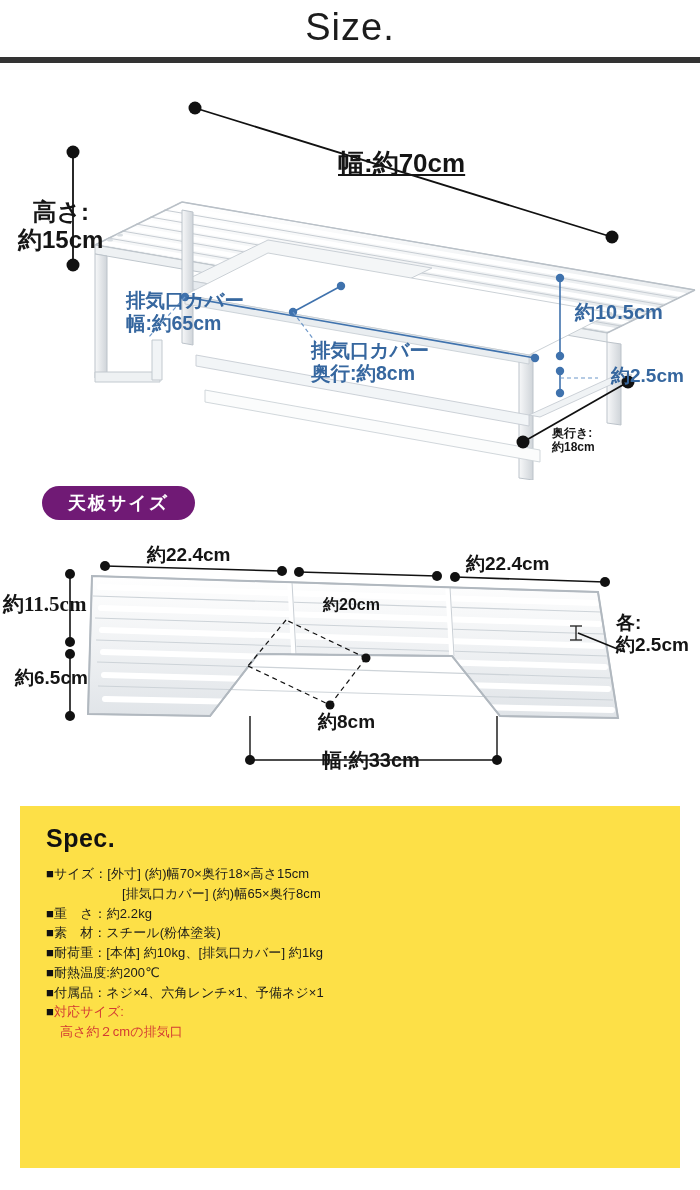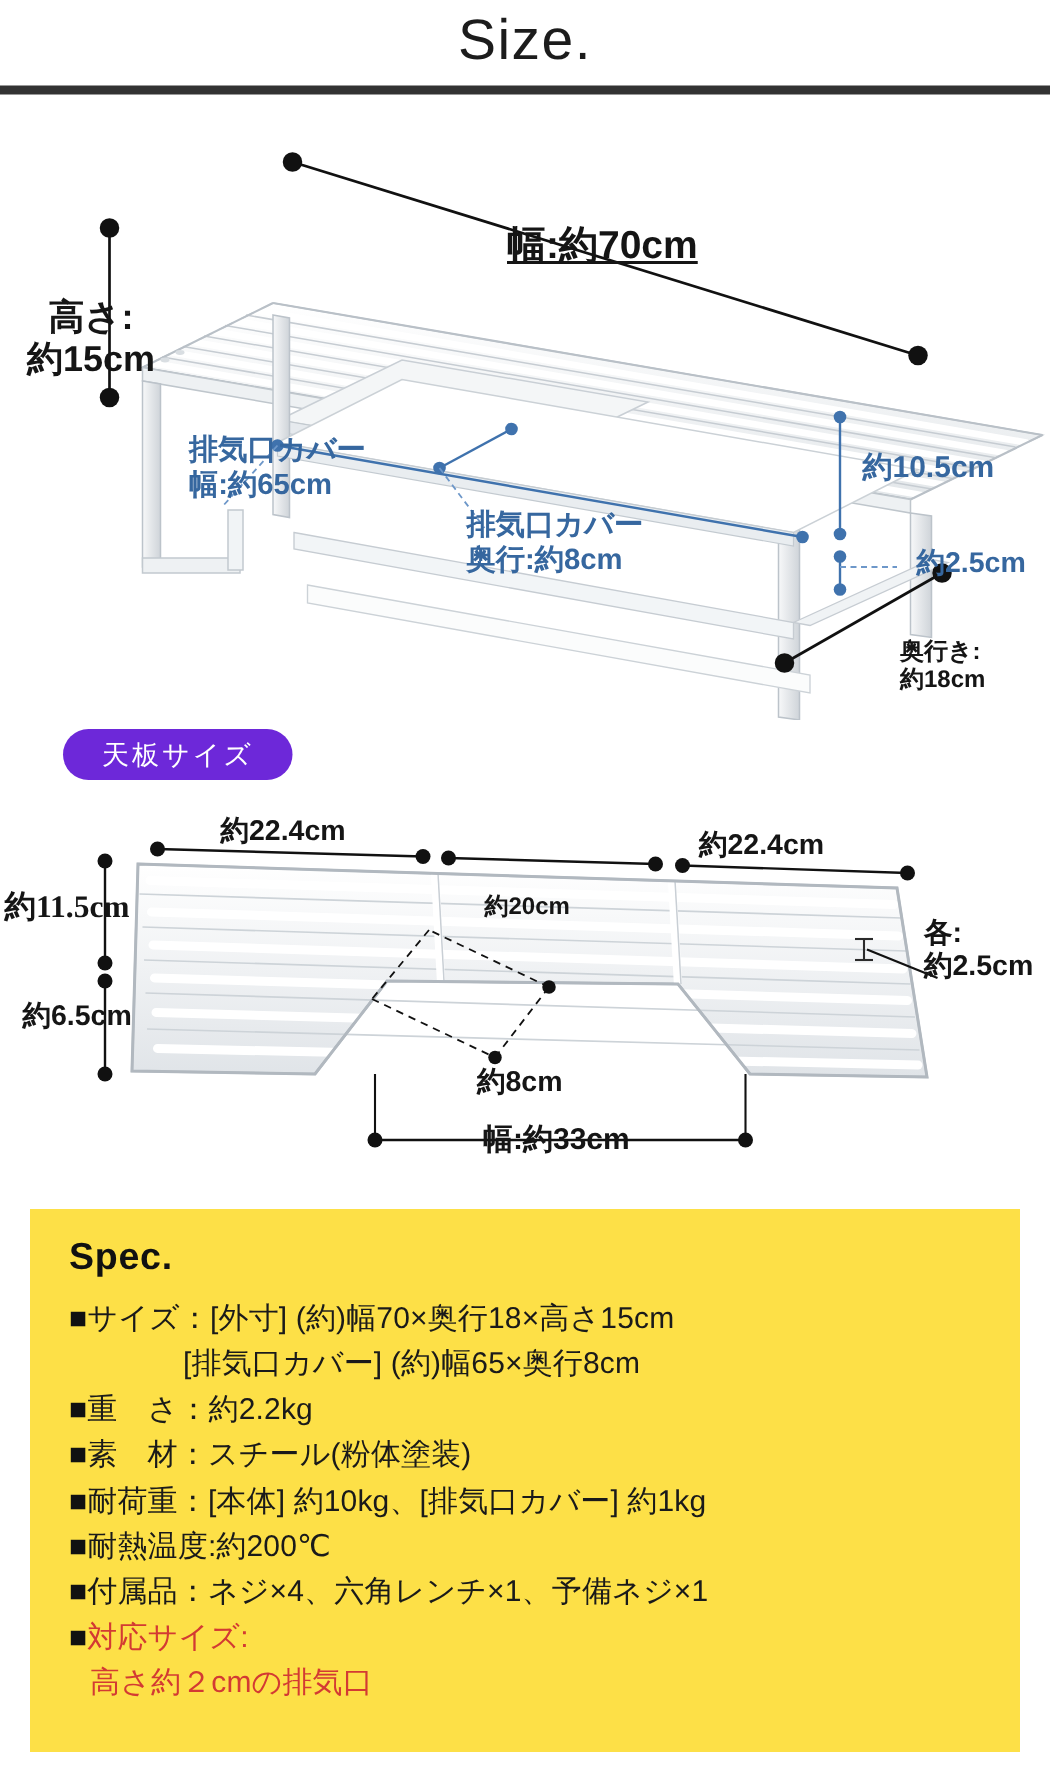--- a/index.html
+++ b/index.html
@@ -21,36 +21,36 @@
 
   
   .diagram{position:absolute;left:0;}
   .dim-txt{position:absolute;white-space:pre;line-height:1.18;font-weight:bold;}
   .blk{color:#151515;}
   .blu{color:#36679f;}
 
   
   .pill{
     position:absolute;left:42px;top:486px;
-    background:#6d28d9;color:#ffffff;border-radius:17px;
-    padding:5px 26px;font-size:18px;font-weight:normal;letter-spacing:2px;
+    background:#701a75;color:#ffffff;border-radius:17px;
+    padding:5px 26px;font-size:18px;font-weight:bold;letter-spacing:2px;
   }
 
   
   .spec{
     position:absolute;left:20px;top:806px;width:660px;height:362px;
     background:#fde047;
   }
   .spec-title{
     position:absolute;left:26px;top:18px;
     font-size:25px;font-weight:bold;color:#111111;letter-spacing:.5px;
   }
   .spec-list{position:absolute;left:26px;top:58px;width:620px;}
   .srow{
-    font-size:20px;color:#1a1a1a;line-height:1.52;white-space:pre;
+    font-size:13px;color:#1a1a1a;line-height:1.52;white-space:pre;
     letter-spacing:.1px;
   }
   .srow.indent{padding-left:76px;}
   .srow.red{color:#d33a33;}
   .bul{color:#111111;}
   .srow.red .bul{color:#111111;}
   .srow.sub{padding-left:14px;}
 </style>
 </head>
 <body>
@@ -192,21 +192,21 @@
         <line x1="560" y1="281" x2="560" y2="303" stroke="#3f72ad" stroke-width="1.6"></line>
         <circle cx="560" cy="281" r="4.2" fill="#3f72ad"></circle>
         <circle cx="560" cy="303" r="4.2" fill="#3f72ad"></circle>
         <line x1="560" y1="288" x2="598" y2="288" stroke="#6d97c9" stroke-width="1.2" stroke-dasharray="4,3"></line>
       </g>
     </svg>
 
     <div class="dim-txt blk" style="left:18px;top:84px;font-size:24px;text-align:center;margin-top:24px;">高さ:
 約15cm</div>
     <div class="dim-txt blk" style="left:338px;top:58px;font-size:26px;text-decoration:underline;">幅:約70cm</div>
-    <div class="dim-txt blk" style="left:600px;top:336px;font-size:16px;">奥行き:
+    <div class="dim-txt blk" style="left:552px;top:336px;font-size:12px;">奥行き:
 約18cm</div>
     <div class="dim-txt blu" style="left:126px;top:199px;font-size:19.5px;">排気口カバー
 幅:約65cm</div>
     <div class="dim-txt blu" style="left:311px;top:249px;font-size:19.5px;">排気口カバー
 奥行:約8cm</div>
     <div class="dim-txt blu" style="left:575px;top:211px;font-size:20px;">約10.5cm</div>
     <div class="dim-txt blu" style="left:611px;top:275px;font-size:19px;">約2.5cm</div>
   </div>
 
   <div class="pill">天板サイズ</div>

